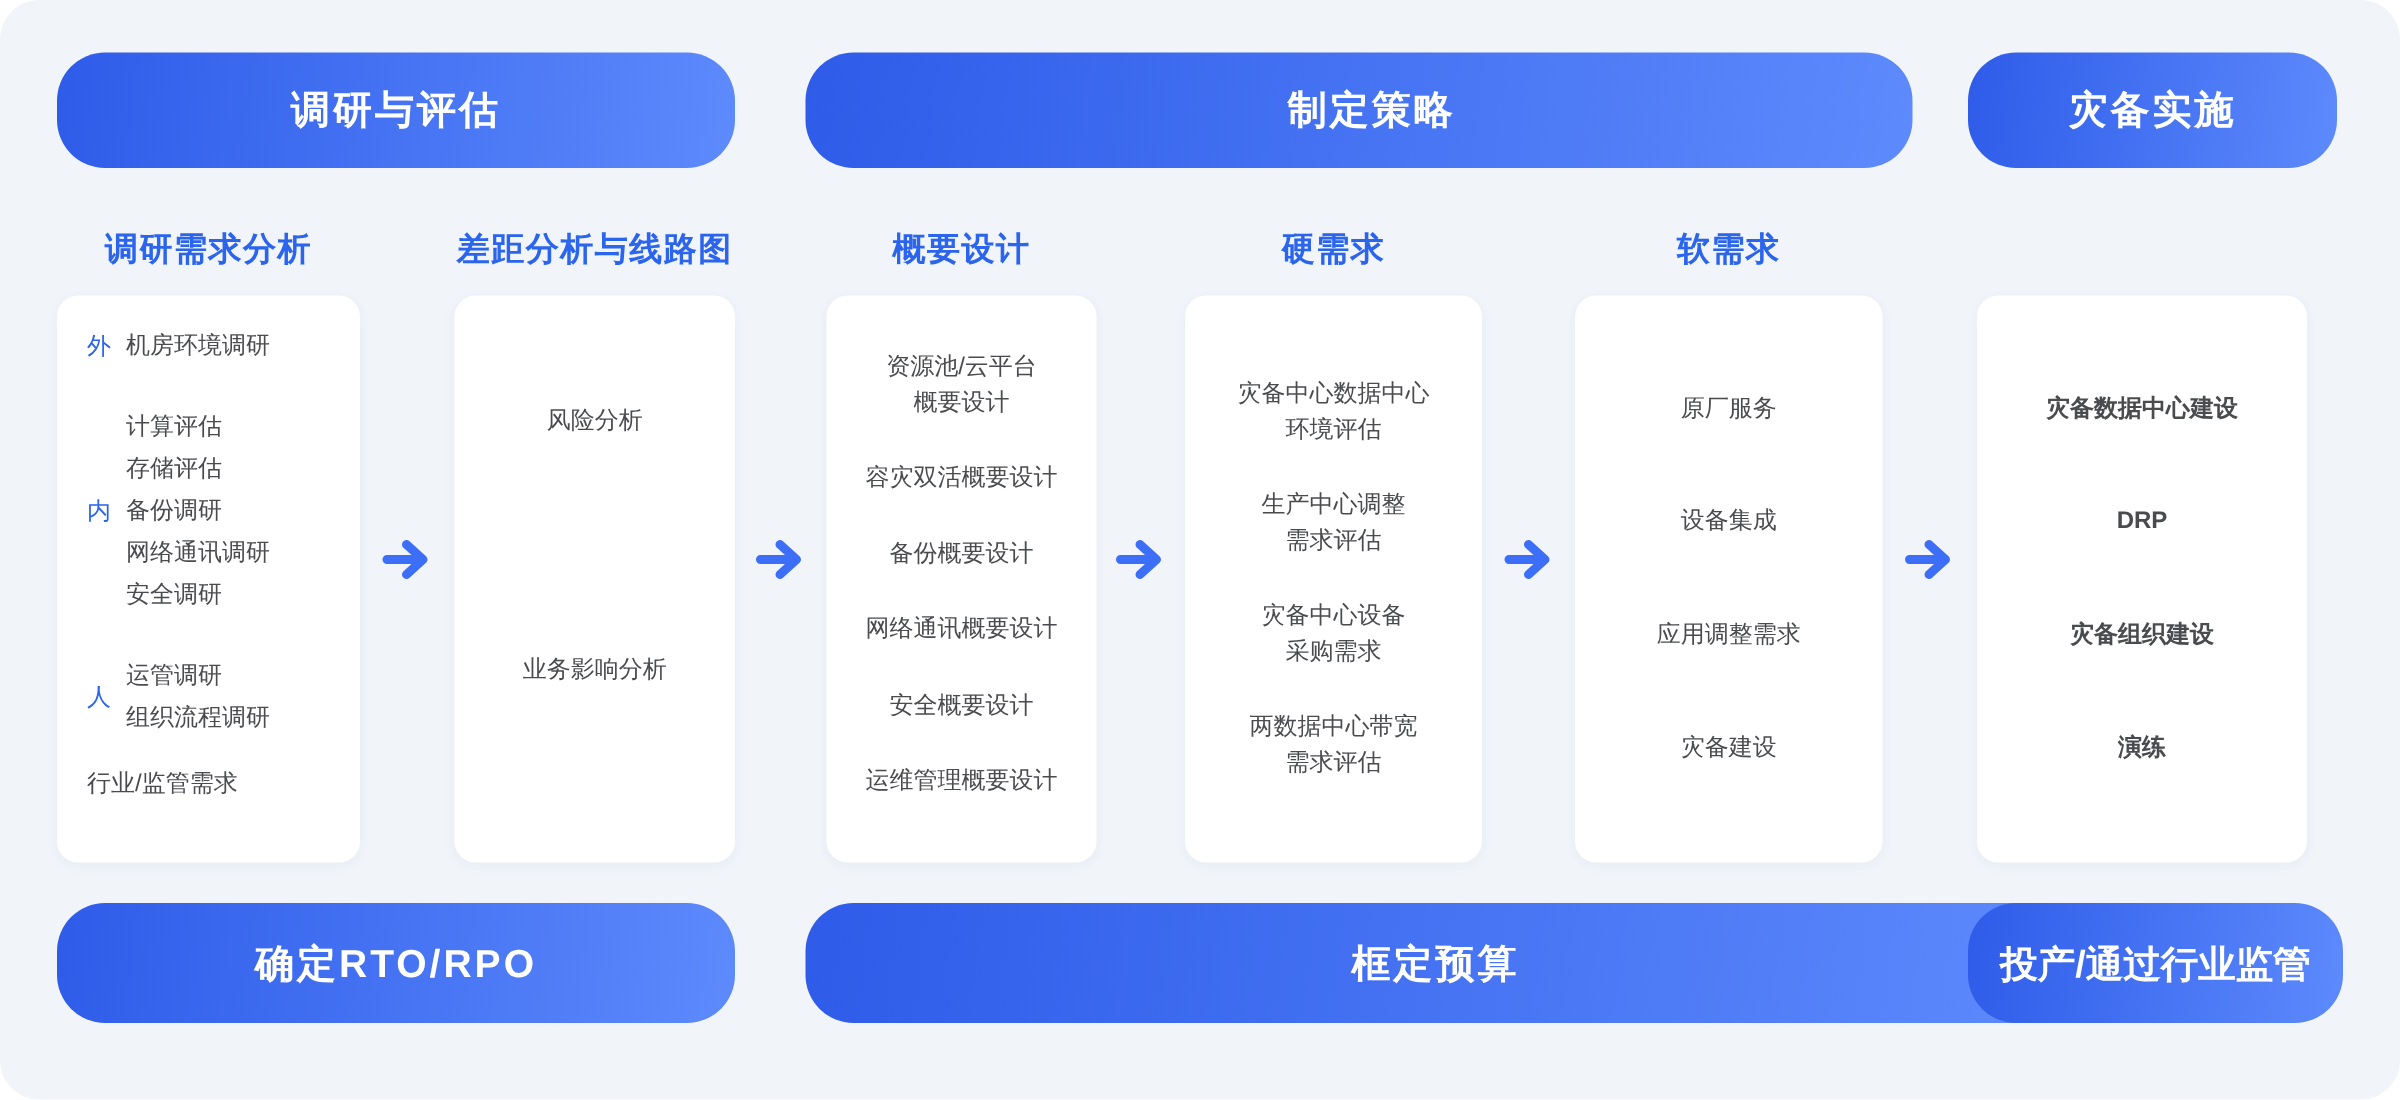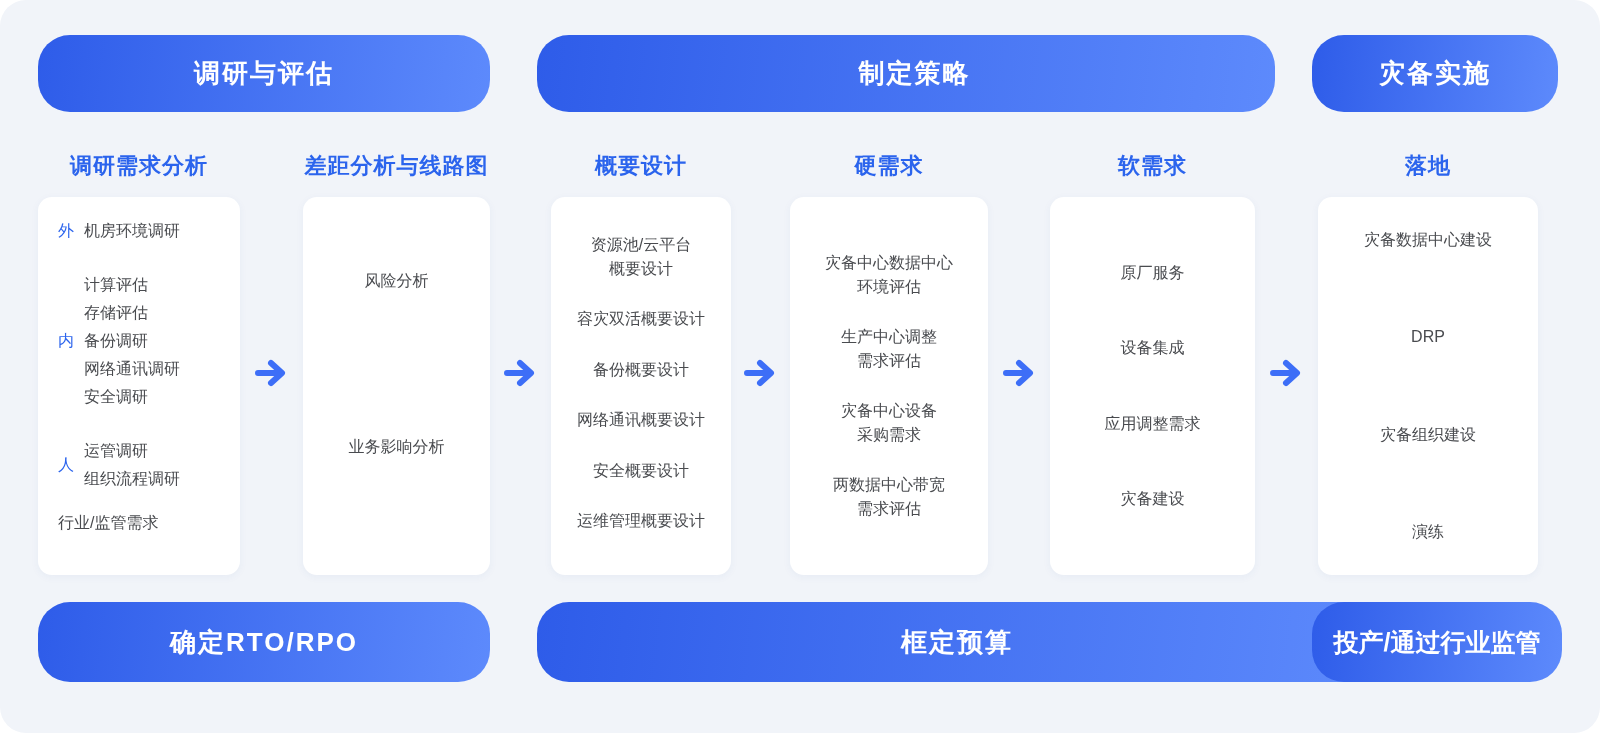--- a/index.html
+++ b/index.html
@@ -31,21 +31,21 @@
   .s6{left:1318px;width:220px;}
 
   
   .card{position:absolute;top:197px;height:378px;background:#ffffff;border-radius:14px;
     color:#494b4f;font-size:16px;box-shadow:0 2px 8px rgba(40,70,160,0.05);box-sizing:border-box;}
   .c1{left:38px;width:202px;padding:20px 0 0 20px;}
   .c2{left:303px;width:187px;display:flex;flex-direction:column;align-items:center;}
   .c3{left:551px;width:180px;display:flex;flex-direction:column;align-items:center;justify-content:space-between;padding:36px 0 42px 0;}
   .c4{left:790px;width:198px;display:flex;flex-direction:column;align-items:center;justify-content:space-between;padding:54px 0;}
   .c5{left:1050px;width:205px;display:flex;flex-direction:column;align-items:center;justify-content:space-between;padding:64px 0;font-family:Liberation Serif, serif;}
-  .c6{left:1318px;width:220px;display:flex;flex-direction:column;align-items:center;justify-content:space-between;padding:31px 0;}
+  .c6{left:1318px;width:220px;display:flex;flex-direction:column;align-items:center;justify-content:space-between;padding:64px 0;font-weight:bold;}
 
   .item{text-align:center;line-height:24px;}
   .c2 .item-risk{margin-top:72px;}
   .c2 .item-bia{margin-top:142px;}
 
   
   .grp{display:flex;align-items:center;}
   .grp-label{flex:none;width:26px;color:#2b64ed;font-size:16px;}
   .grp-lines{line-height:28px;}
   .grp-ext{margin-top:0;}
@@ -69,21 +69,20 @@
 
   <div class="banner top-banner h1">调研与评估</div>
   <div class="banner top-banner h2">制定策略</div>
   <div class="banner top-banner h3">灾备实施</div>
 
   <div class="subtitle s1">调研需求分析</div>
   <div class="subtitle s2">差距分析与线路图</div>
   <div class="subtitle s3">概要设计</div>
   <div class="subtitle s5">软需求</div>
   <div class="subtitle s4">硬需求</div>
-  <div class="subtitle s6">落地</div>
 
   <div class="card c1">
     <div class="grp grp-ext">
       <span class="grp-label">外</span>
       <div class="grp-lines">
         <div>机房环境调研</div>
       </div>
     </div>
     <div class="grp grp-int">
       <span class="grp-label">内</span>

